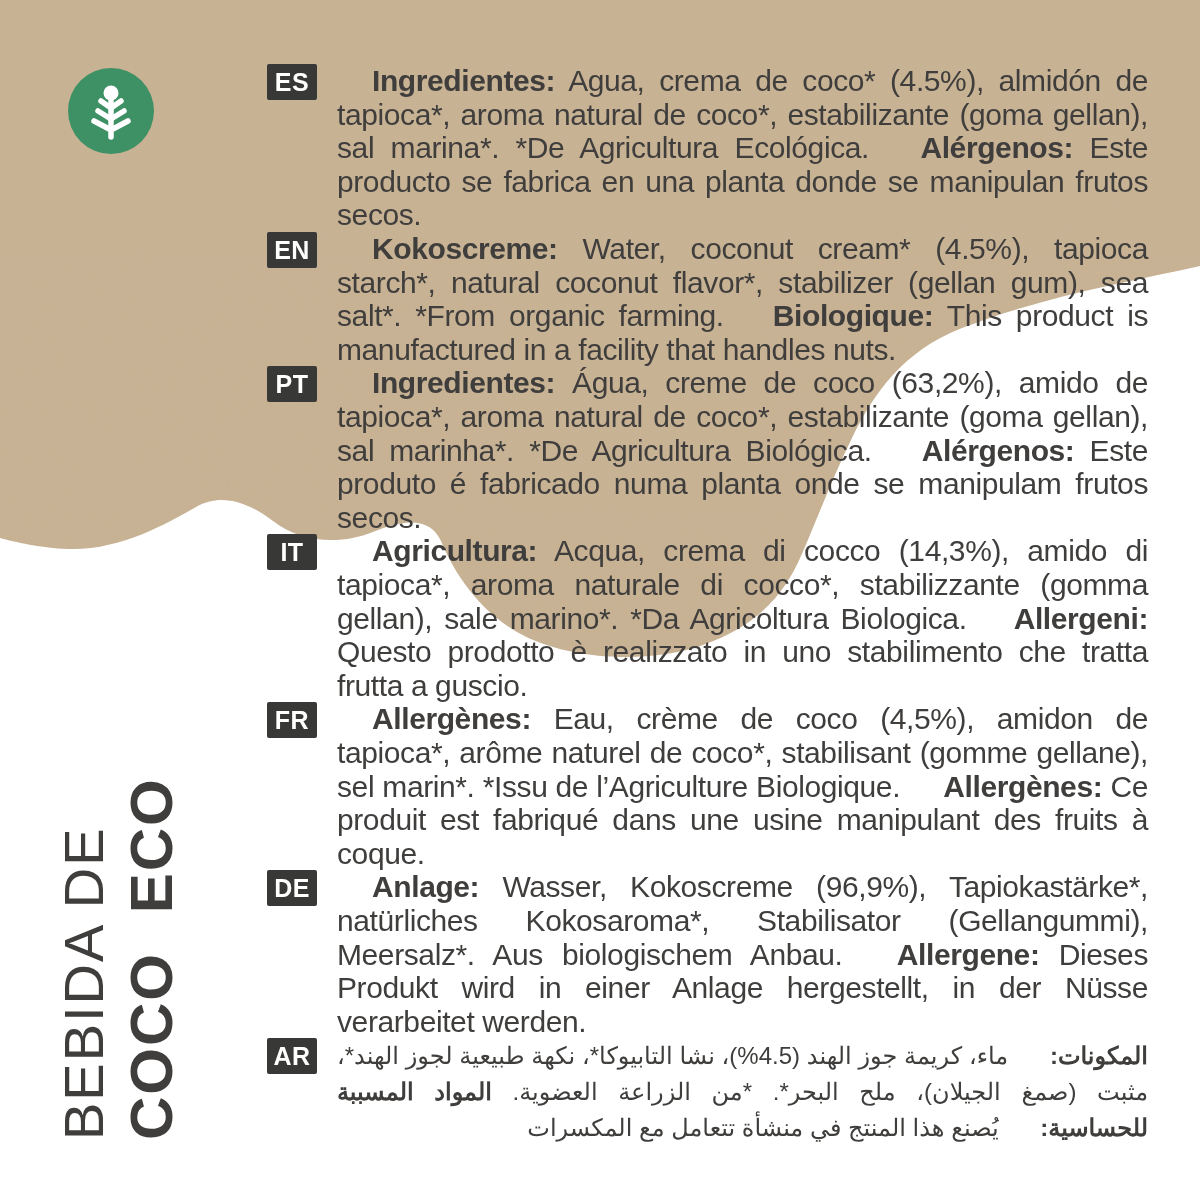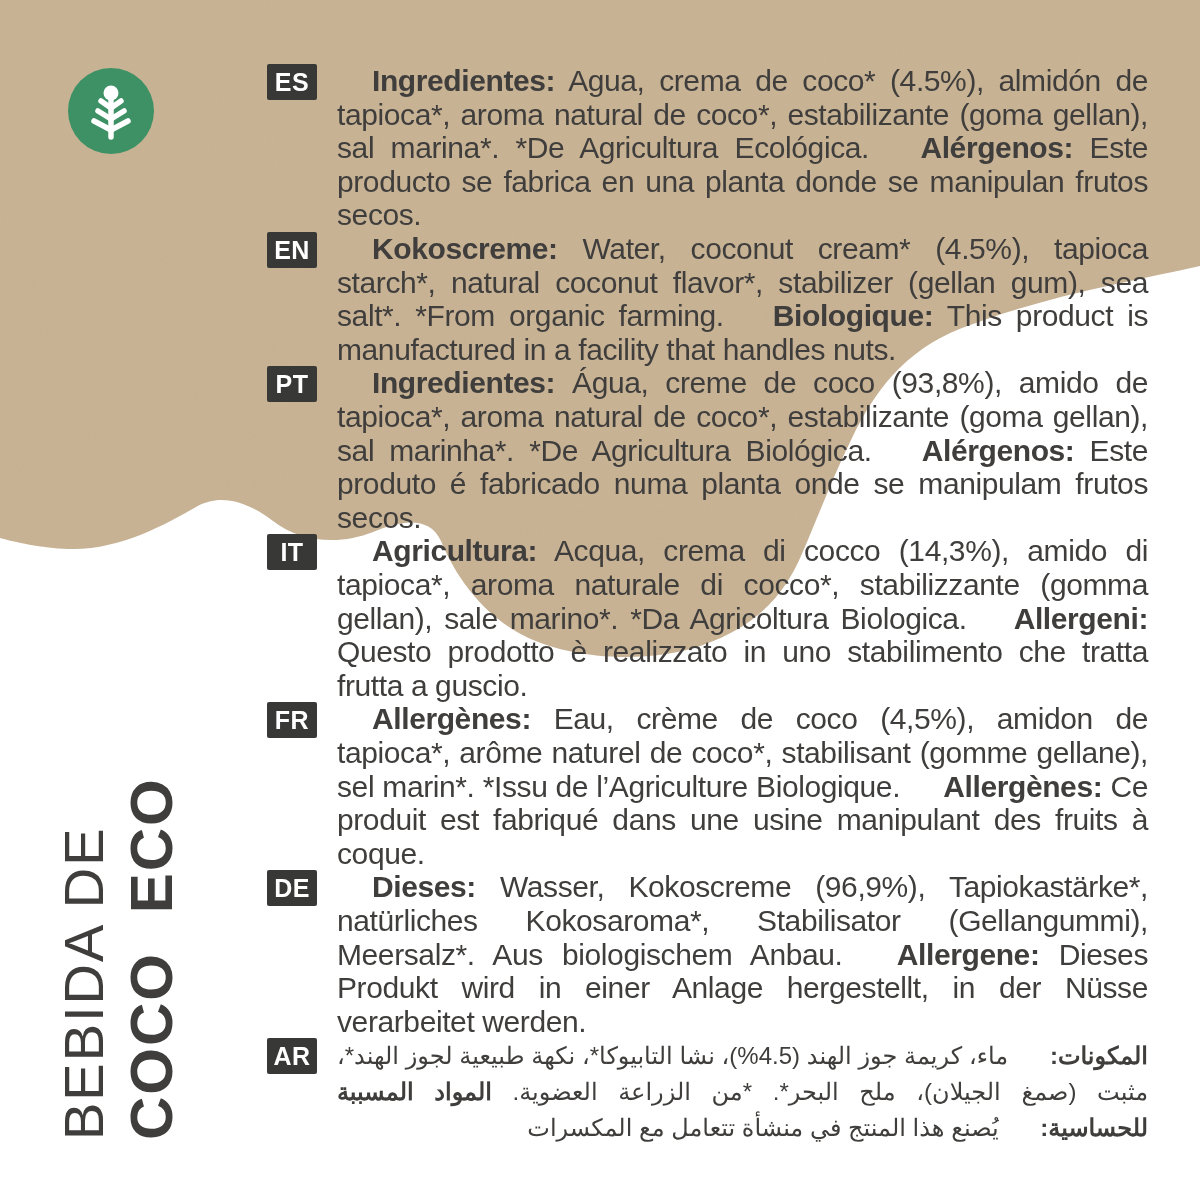--- a/index.html
+++ b/index.html
@@ -100,33 +100,33 @@
     <div class="section" style="min-height: 168px;">
       <span class="badge">ES</span>
       <p class="ing" dir="ltr"><b>Ingredientes:</b><span> Agua, crema de coco* (4.5%), almidón de tapioca*, aroma natural de coco*, estabilizante (goma gellan), sal marina*. *De Agricultura Ecológica. </span><b>Alérgenos:</b><span> Este producto se fabrica en una planta donde se manipulan frutos secos.</span></p>
     </div>
     <div class="section" style="min-height: 134px;">
       <span class="badge">EN</span>
       <p class="ing" dir="ltr"><b>Kokoscreme:</b><span> Water, coconut cream* (4.5%), tapioca starch*, natural coconut flavor*, stabilizer (gellan gum), sea salt*. *From organic farming. </span><b>Biologique:</b><span> This product is manufactured in a facility that handles nuts.</span></p>
     </div>
     <div class="section" style="min-height: 168px;">
       <span class="badge">PT</span>
-      <p class="ing" dir="ltr"><b>Ingredientes:</b><span> Água, creme de coco (93,8%), amido de tapioca*, aroma natural de coco*, estabilizante (goma gellan), sal marinha*. *De Agricultura Biológica. </span><b>Alérgenos:</b><span> Este produto é fabricado numa planta onde se manipulam frutos secos.</span></p>
+      <p class="ing" dir="ltr"><b>Ingredientes:</b><span> Água, creme de coco (63,2%), amido de tapioca*, aroma natural de coco*, estabilizante (goma gellan), sal marinha*. *De Agricultura Biológica. </span><b>Alérgenos:</b><span> Este produto é fabricado numa planta onde se manipulam frutos secos.</span></p>
     </div>
     <div class="section" style="min-height: 168px;">
       <span class="badge">IT</span>
       <p class="ing" dir="ltr"><b>Agricultura:</b><span> Acqua, crema di cocco (14,3%), amido di tapioca*, aroma naturale di cocco*, stabilizzante (gomma gellan), sale marino*. *Da Agricoltura Biologica. </span><b>Allergeni:</b><span> Questo prodotto è realizzato in uno stabilimento che tratta frutta a guscio.</span></p>
     </div>
     <div class="section" style="min-height: 168px;">
       <span class="badge">FR</span>
       <p class="ing" dir="ltr"><b>Allergènes:</b><span> Eau, crème de coco (4,5%), amidon de tapioca*, arôme naturel de coco*, stabilisant (gomme gellane), sel marin*. *Issu de l’Agriculture Biologique. </span><b>Allergènes:</b><span> Ce produit est fabriqué dans une usine manipulant des fruits à coque.</span></p>
     </div>
     <div class="section" style="min-height: 168px;">
       <span class="badge">DE</span>
-      <p class="ing" dir="ltr"><b>Dieses:</b><span> Wasser, Kokoscreme (96,9%), Tapiokastärke*, natürliches Kokosaroma*, Stabilisator (Gellangummi), Meersalz*. Aus biologischem Anbau. </span><b>Allergene:</b><span> Dieses Produkt wird in einer Anlage hergestellt, in der Nüsse verarbeitet werden.</span></p>
+      <p class="ing" dir="ltr"><b>Anlage:</b><span> Wasser, Kokoscreme (96,9%), Tapiokastärke*, natürliches Kokosaroma*, Stabilisator (Gellangummi), Meersalz*. Aus biologischem Anbau. </span><b>Allergene:</b><span> Dieses Produkt wird in einer Anlage hergestellt, in der Nüsse verarbeitet werden.</span></p>
     </div>
     <div class="section ar" style="min-height: 122px;">
       <span class="badge">AR</span>
       <p class="ing" dir="rtl"><b>المكونات:</b><span> ماء، كريمة جوز الهند (4.5%)، نشا التابيوكا*، نكهة طبيعية لجوز الهند*، مثبت (صمغ الجيلان)، ملح البحر*. *من الزراعة العضوية. </span><b>المواد المسببة للحساسية:</b><span> يُصنع هذا المنتج في منشأة تتعامل مع المكسرات</span></p>
     </div>
   </div>
 
 <div class="vtitle t1">BEBIDA DE</div>
 <div class="vtitle t2">COCO ECO</div>
 

